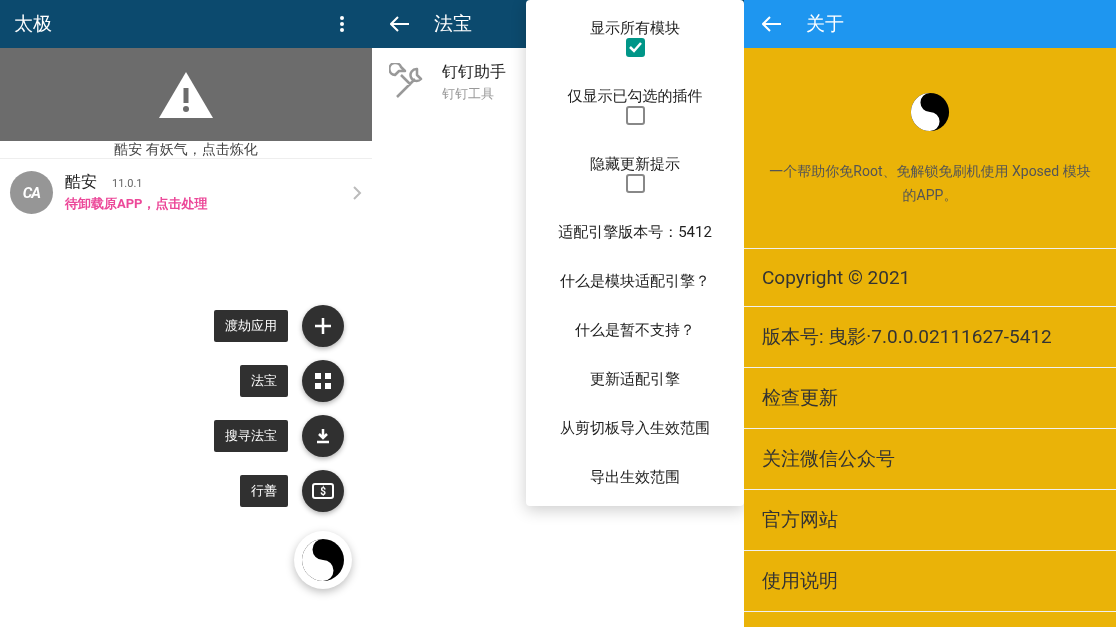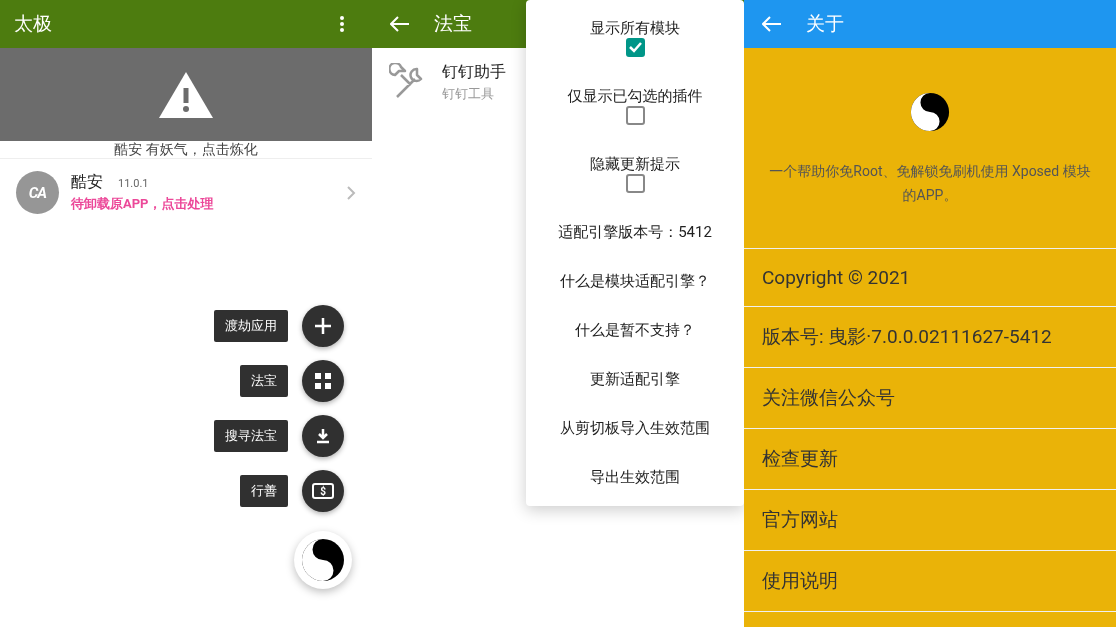--- a/index.html
+++ b/index.html
@@ -4,28 +4,28 @@
   <style>
     * { margin: 0; padding: 0; box-sizing: border-box; }
     body { font-family: -apple-system, BlinkMacSystemFont, "Segoe UI", Roboto, sans-serif; background: #fff; width: 1116px; height: 627px; overflow: hidden; display: flex; }
     
     .panel { height: 627px; overflow: hidden; position: relative; }
     .panel1 { width: 372px; background: #fff; }
     .panel2 { width: 372px; background: #fff; }
     .panel3 { width: 372px; background: #eab308; }
     
     
-    .header-dark { background: #4d7c0f; height: 48px; display: flex; align-items: center; padding: 0 14px; color: #fff; position: relative; }
+    .header-dark { background: #0c4a6e; height: 48px; display: flex; align-items: center; padding: 0 14px; color: #fff; position: relative; }
     .header-title { font-size: 19px; font-weight: 400; }
     .header-more { position: absolute; right: 10px; top: 0; height: 48px; width: 40px; display: flex; align-items: center; justify-content: center; font-size: 18px; }
     
     .warning-banner { background: #6c6c6c; height: 93px; display: flex; align-items: center; justify-content: center; }
     .warning-caption { background: #fff; height: 18px; display: flex; align-items: center; justify-content: center; color: #444; font-size: 14px; border-bottom: 1px solid #eee; }
     
-    .app-row { display: flex; align-items: center; padding: 12px 16px; gap: 12px; }
+    .app-row { display: flex; align-items: center; padding: 12px 10px; gap: 12px; }
     .app-icon { width: 43px; height: 43px; border-radius: 22px; background: #969696; display: flex; align-items: center; justify-content: center; color: #fff; font-weight: bold; font-size: 15px; letter-spacing: -1px; font-style: italic; }
     .app-info { flex: 1; }
     .app-name-row { display: flex; align-items: baseline; gap: 15px; }
     .app-name { font-size: 16px; color: #222; }
     .app-ver { font-size: 11px; color: #666; }
     .app-desc { font-size: 13px; color: #ec4899; margin-top: 2px; font-weight: bold; }
     .chevron { color: #bbb; font-size: 20px; }
     
     .fab-rail { position: absolute; right: 28px; display: flex; flex-direction: column; align-items: flex-end; gap: 13px; }
     .fab-row { display: flex; align-items: center; gap: 14px; }
@@ -221,19 +221,19 @@
         <circle cx="22" cy="11.5" r="3.5" fill="#000"></circle>
         <circle cx="22" cy="32.5" r="3.5" fill="#fff"></circle>
       </svg>
   </div>
 
   <div class="about-desc">一个帮助你免Root、免解锁免刷机使用 Xposed 模块的APP。</div>
 
   <div class="about-list">
     <div class="about-item">Copyright © 2021</div>
     <div class="about-item">版本号: 曳影·7.0.0.02111627-5412</div>
+    <div class="about-item">检查更新</div>
     <div class="about-item">关注微信公众号</div>
-    <div class="about-item">检查更新</div>
     <div class="about-item">官方网站</div>
     <div class="about-item">使用说明</div>
     <div class="about-item">使用说明</div>
   </div>
 </div>
 
 </body></html>

